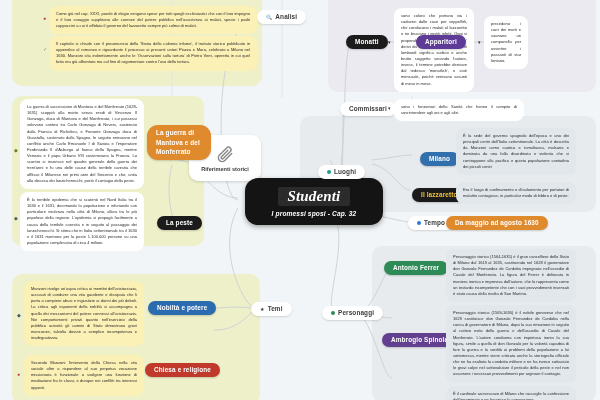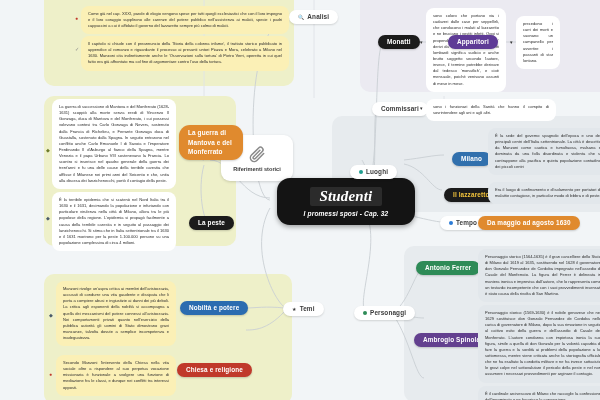--- a/index.html
+++ b/index.html
@@ -2,21 +2,21 @@
 <html><head>
 <meta charset="utf-8">
 <style>
   html,body{margin:0;padding:0;}
   body{
     width:600px;height:400px;overflow:hidden;
     background:#f2f5f7;
     font-family:"Liberation Sans","DejaVu Sans",sans-serif;
     position:relative;
   }
-  .canvas{position:absolute;inset:0;margin-left:32px;}
+  .canvas{position:absolute;inset:0;}
 
   
   .wash{position:absolute;border-radius:10px;}
   .wash-yellow{background:#eef0c9;}
   .wash-grey{background:#e7ebee;}
   .wash-lilac{background:#ebeaf1;}
 
   
   svg.links{position:absolute;inset:0;width:600px;height:400px;pointer-events:none;}
 

